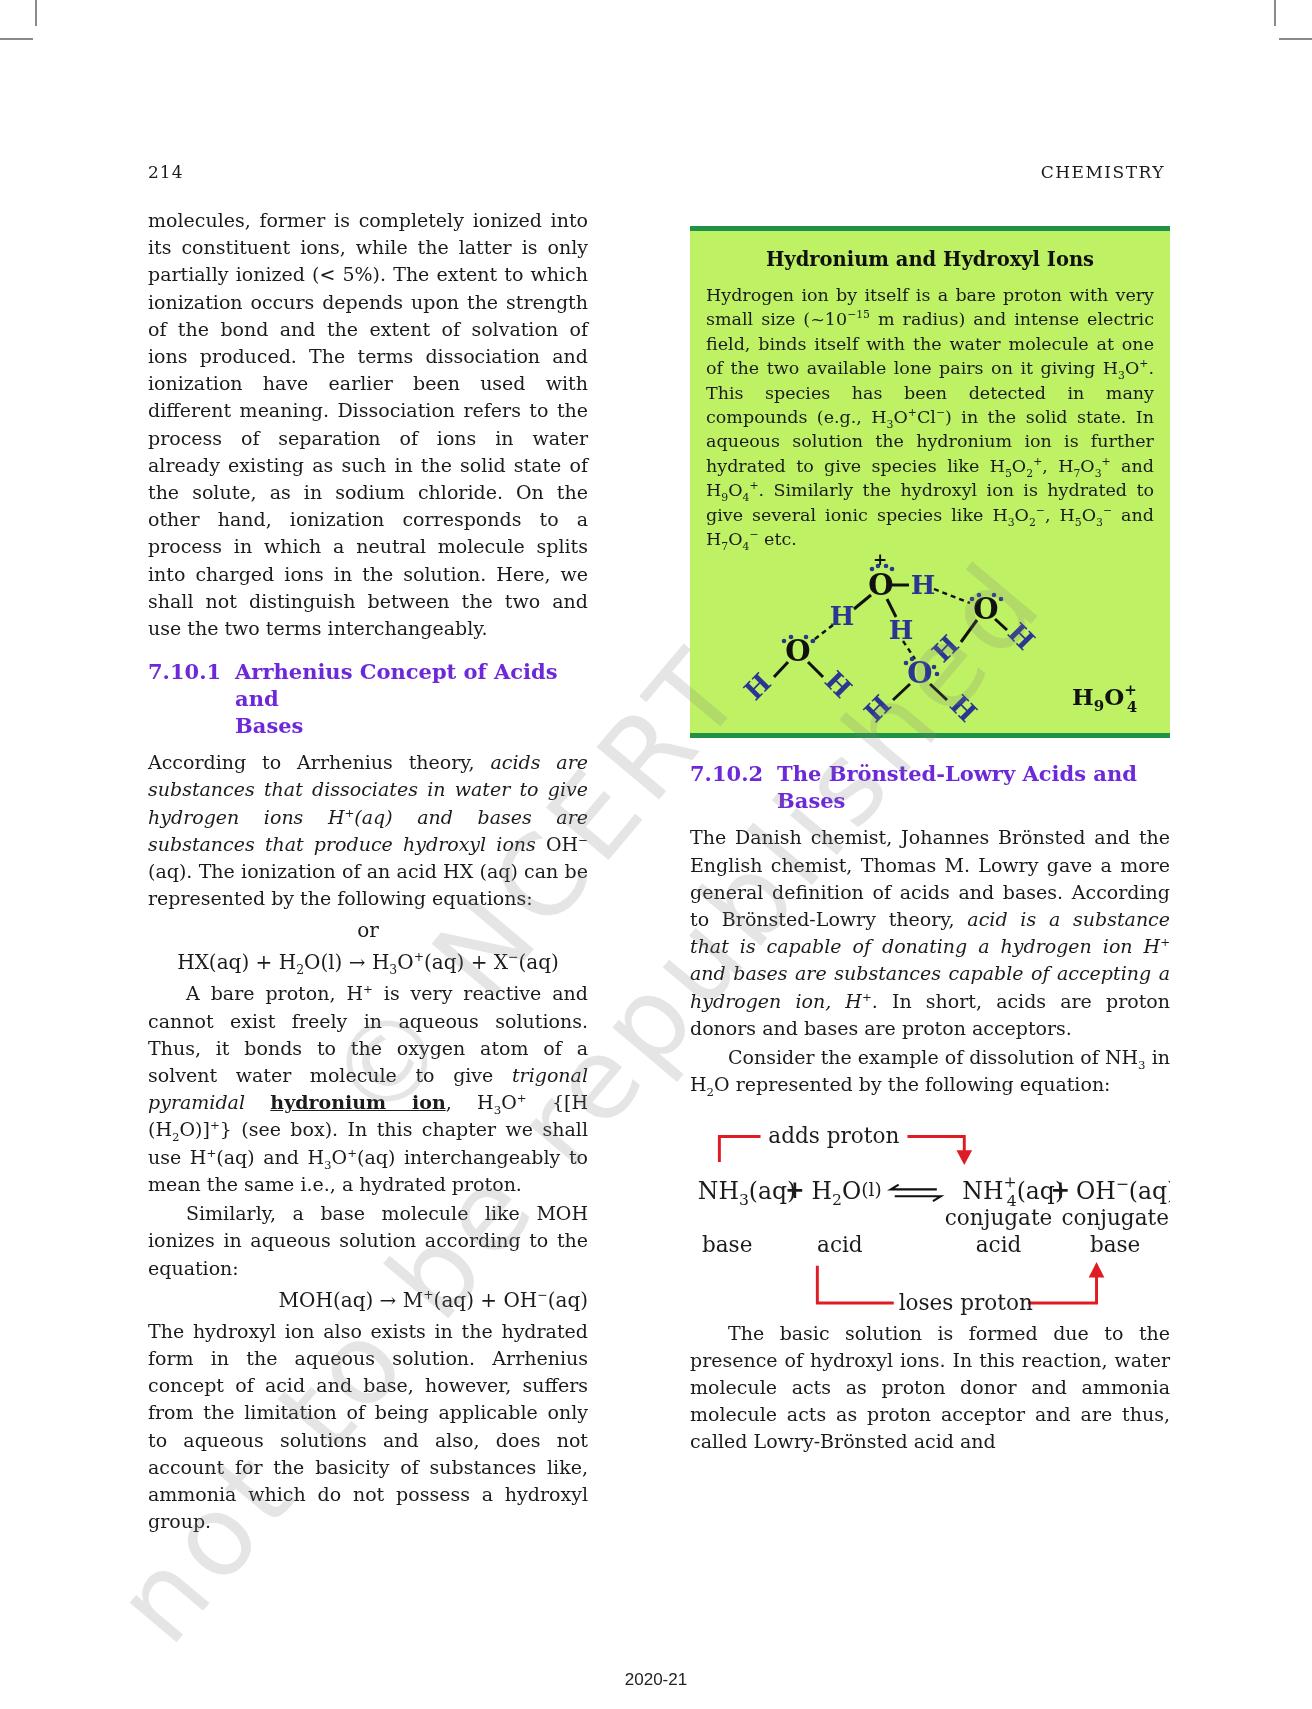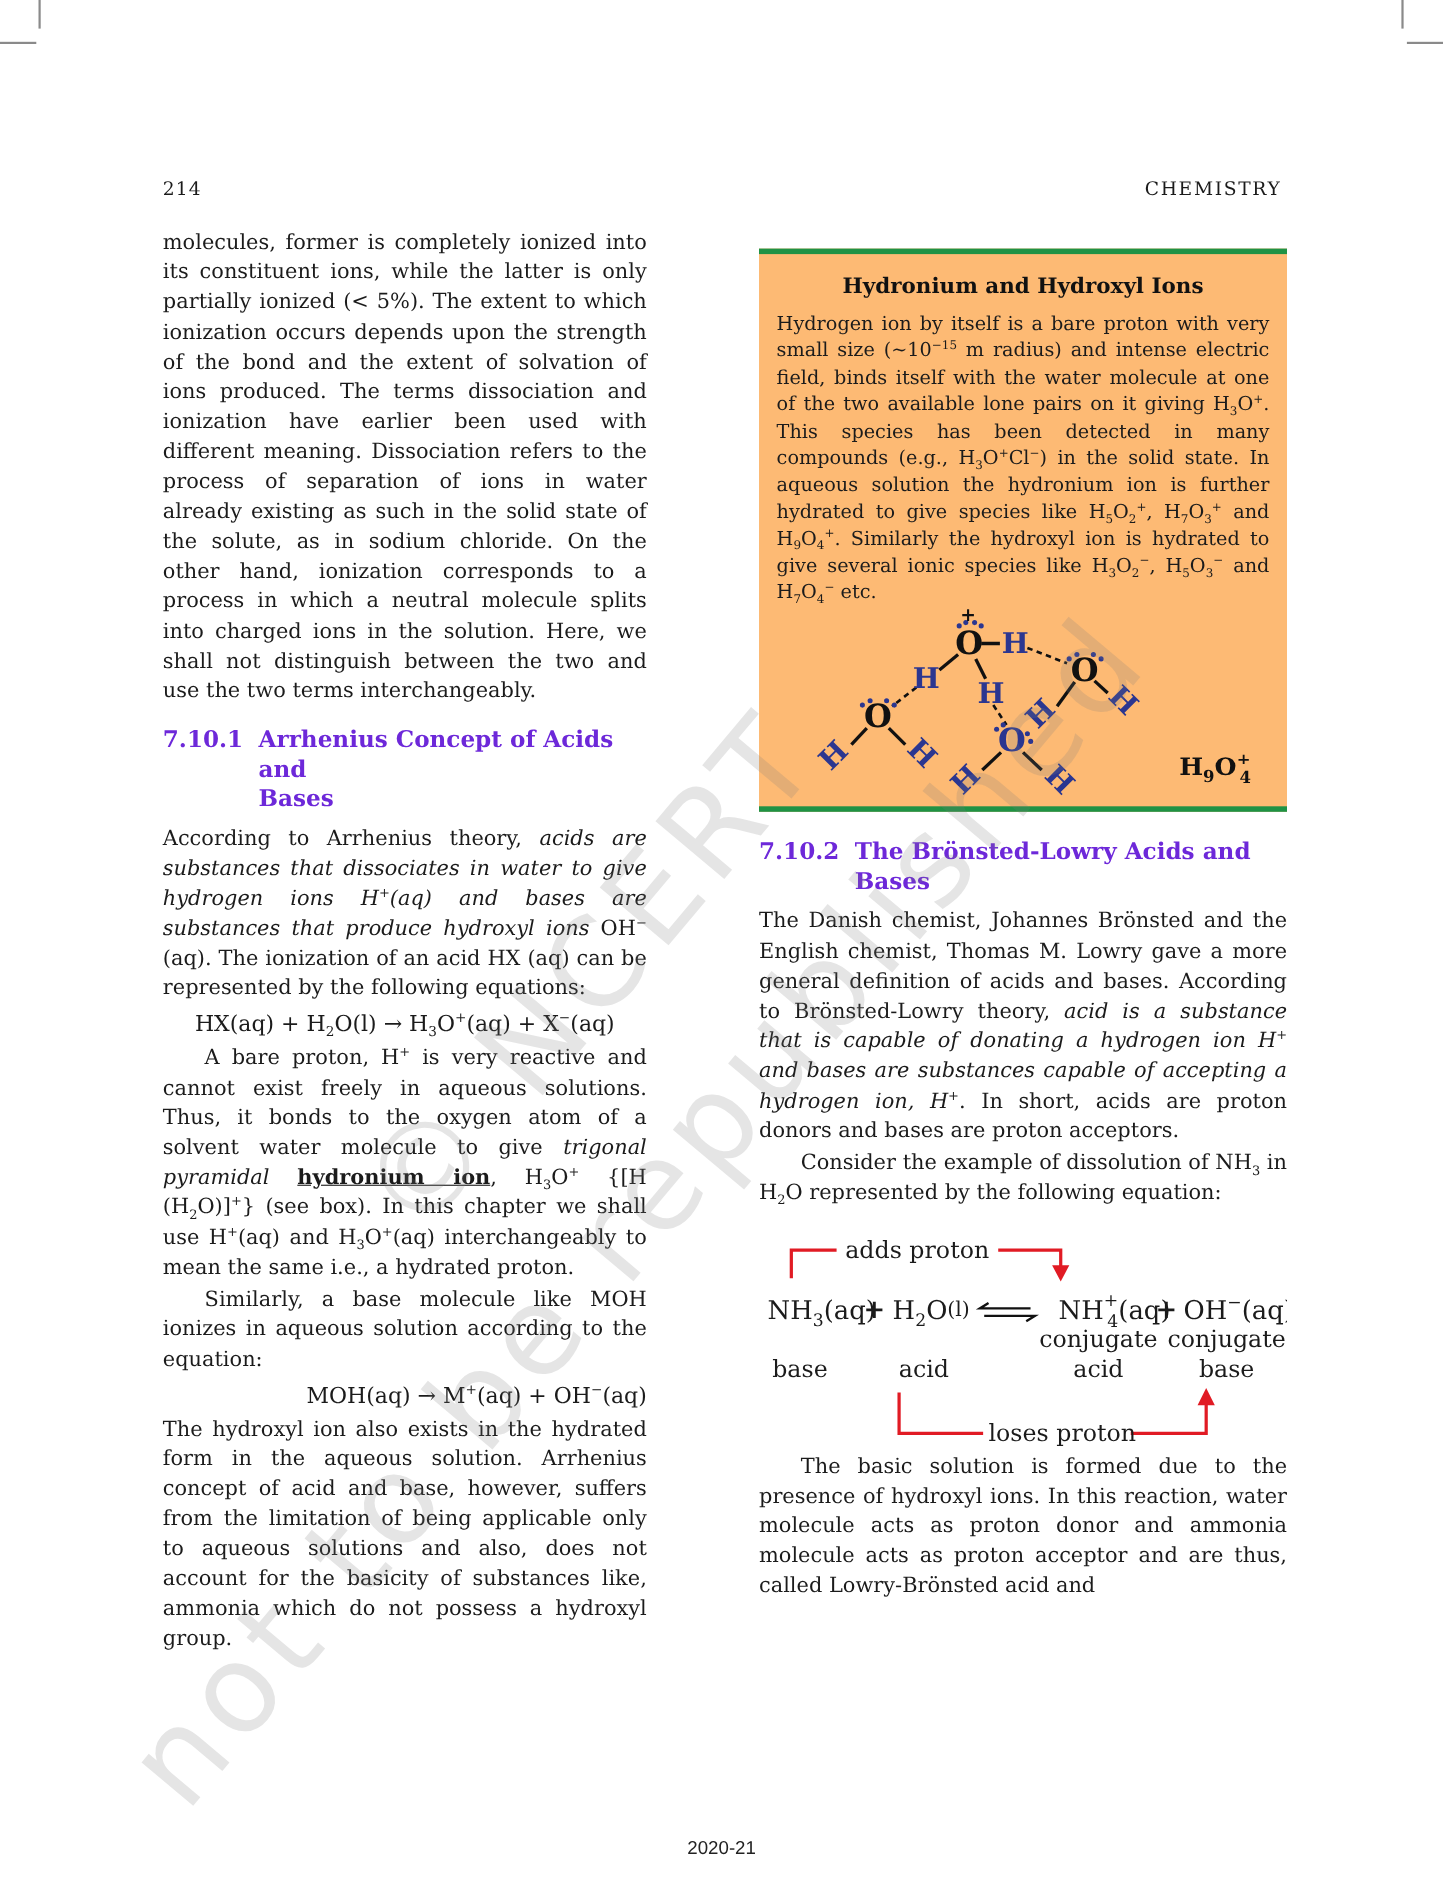--- a/index.html
+++ b/index.html
@@ -20,21 +20,21 @@
   .it{font-style:italic;}
   .bd{font-weight:bold;text-decoration:underline;}
   sup{font-size:62%;line-height:0;}
   sub{font-size:62%;line-height:0;}
   .heading{display:flex;gap:14px;color:#6d28d9;font-weight:bold;font-size:21px;
            line-height:27px;margin:16px 0 10px 0;}
   .heading .h-num{flex:0 0 auto;}
   .eq{font-size:20px;line-height:28px;text-align:center;margin:4px 0;}
   .eq-left{font-size:20px;line-height:28px;margin:4px 0 4px 52px;text-align:right;text-indent:0;}
   
-  .infobox{background:#fdba74;border-top:5px solid #1f9245;border-bottom:5px solid #1f9245;
+  .infobox{background:#bef264;border-top:5px solid #1f9245;border-bottom:5px solid #1f9245;
            padding:13px 16px 0 16px;margin-bottom:22px;}
   .box-title{text-align:center;font-weight:bold;font-size:19.5px;margin:4px 0 12px 0;color:#111;}
   .box-body{font-size:17.5px;line-height:24.4px;text-align:justify;}
   .mol-svg{display:block;margin-top:2px;}
   .rx-svg{display:block;margin:6px 0 4px 0;}
   
   .wm{position:absolute;z-index:30;pointer-events:none;color:rgba(125,125,125,0.20);
       font-family:"DejaVu Sans", sans-serif;font-weight:500;white-space:nowrap;
       letter-spacing:8px;transform-origin:left center;}
   .wm1{left:352px;top:1040px;font-size:112px;transform:rotate(-50deg);}
@@ -55,20 +55,21 @@
 
   <div class="col-left">
     <p class="para"><span>molecules, former is completely ionized into its constituent ions, while the latter is only partially ionized (&lt; 5%). The extent to which ionization occurs depends upon the strength of the bond and the extent of solvation of ions produced. The terms dissociation and ionization have earlier been used with different meaning. Dissociation refers to the process of separation of ions in water already existing as such in the solid state of the solute, as in sodium chloride. On the other hand, ionization corresponds to a process in which a neutral molecule splits into charged ions in the solution. Here, we shall not distinguish between the two and use the two terms interchangeably.</span></p>
 
     <div class="heading">
       <span class="h-num">7.10.1</span>
       <span><span>Arrhenius Concept of Acids and</span><br><span>Bases</span></span>
     </div>
 
     <p class="para"><span>According to Arrhenius theory, </span><span class="it">acids are substances that dissociates in water to give hydrogen ions H</span><sup class="it">+</sup><span class="it">(aq) and bases are substances that produce hydroxyl ions</span><span> OH</span><sup>−</sup><span>(aq). The ionization of an acid HX (aq) can be represented by the following equations:</span></p>
+    <div class="eq">or</div>
     <div class="eq"><span>HX(aq) + H</span><sub>2</sub><span>O(l) → H</span><sub>3</sub><span>O</span><sup>+</sup><span>(aq) + X</span><sup>−</sup><span>(aq)</span></div>
 
     <p class="para indent"><span>A bare proton, H</span><sup>+</sup><span> is very reactive and cannot exist freely in aqueous solutions. Thus, it bonds to the oxygen atom of a solvent water molecule to give </span><span class="it">trigonal pyramidal</span><span> </span><span class="bd">hydronium ion</span><span>, H</span><sub>3</sub><span>O</span><sup>+</sup><span> {[H (H</span><sub>2</sub><span>O)]</span><sup>+</sup><span>} (see box). In this chapter we shall use H</span><sup>+</sup><span>(aq) and H</span><sub>3</sub><span>O</span><sup>+</sup><span>(aq) interchangeably to mean the same i.e., a hydrated proton.</span></p>
     <p class="para indent"><span>Similarly, a base molecule like MOH ionizes in aqueous solution according to the equation:</span></p>
     <div class="eq-left"><span>MOH(aq) → M</span><sup>+</sup><span>(aq) + OH</span><sup>−</sup><span>(aq)</span></div>
     <p class="para"><span>The hydroxyl ion also exists in the hydrated form in the aqueous solution. Arrhenius concept of acid and base, however, suffers from the limitation of being applicable only to aqueous solutions and also, does not account for the basicity of substances like, ammonia which do not possess a hydroxyl group.</span></p>
   </div>
 
   <div class="col-right">
 

